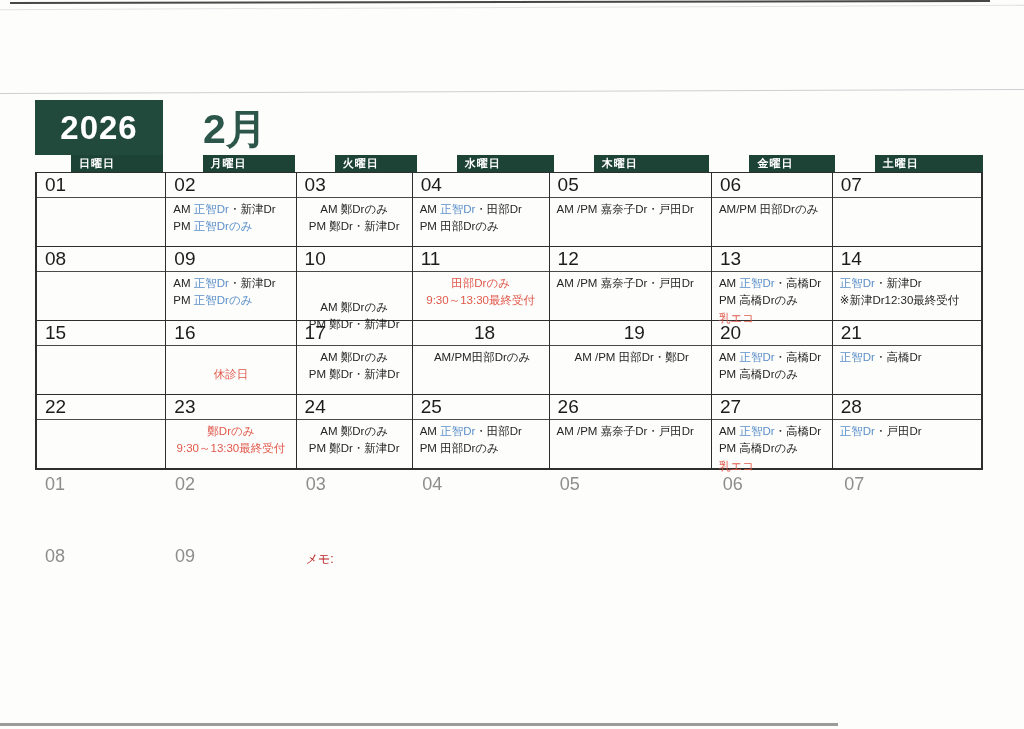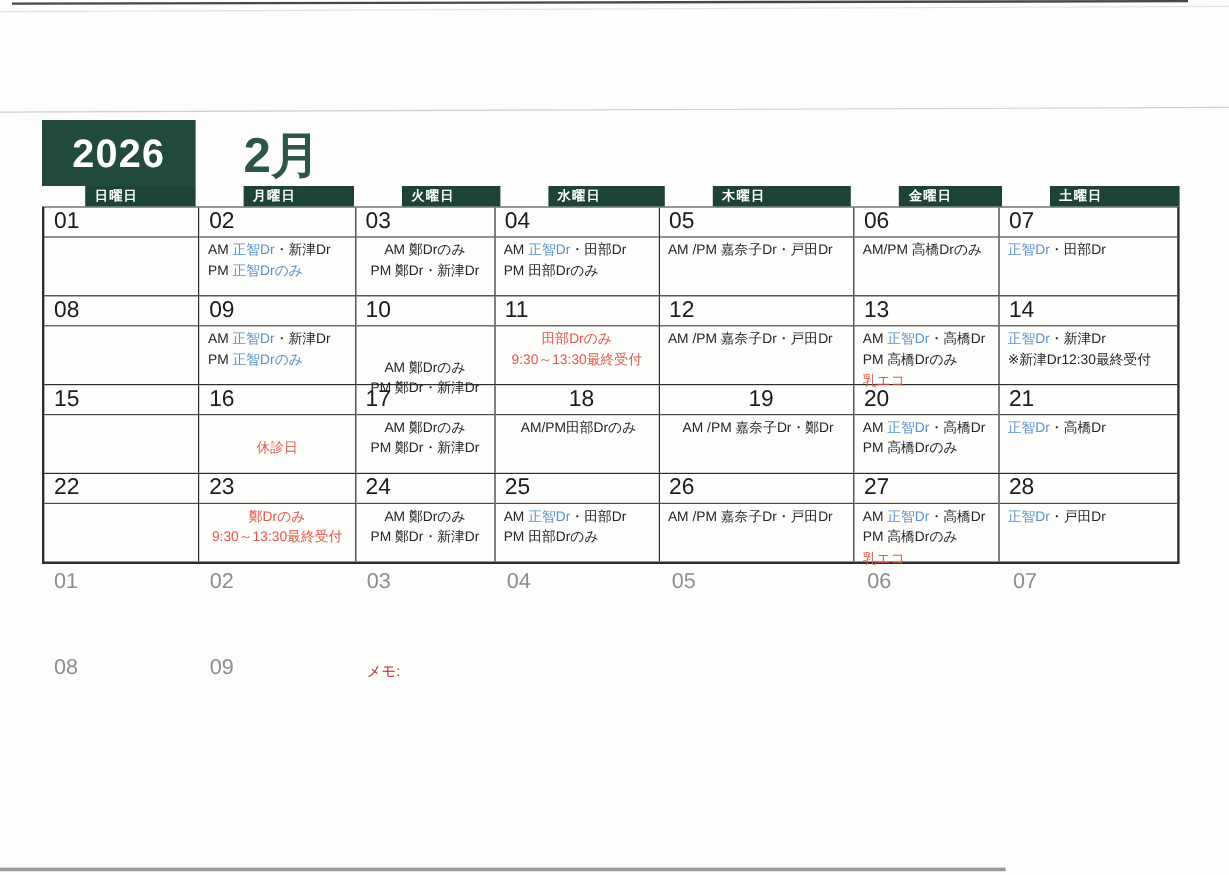--- a/index.html
+++ b/index.html
@@ -125,28 +125,25 @@
         </div>
         <div class="day-cell" style="width: 17.2%;">
           <div class="date-num">05</div>
           <div class="cell-body">
             <div class="cell-line"><span class="seg-k">AM /PM 嘉奈子Dr・戸田Dr</span></div>
           </div>
         </div>
         <div class="day-cell" style="width: 12.8%;">
           <div class="date-num">06</div>
           <div class="cell-body">
-            <div class="cell-line"><span class="seg-k">AM/PM  高橋Drのみ</span></div>
+            <div class="cell-line"><span class="seg-k">AM/PM  田部Drのみ</span></div>
           </div>
         </div>
         <div class="day-cell" style="width: 15.7%;">
           <div class="date-num">07</div>
-          <div class="cell-body">
-            <div class="cell-line"><span class="seg-b">正智Dr</span><span class="seg-k">・田部Dr</span></div>
-          </div>
         </div>
       </div>
       <div class="week-row">
         <div class="day-cell" style="width: 13.7%;">
           <div class="date-num">08</div>
           <div class="cell-body"></div>
         </div>
         <div class="day-cell" style="width: 13.8%;">
           <div class="date-num">09</div>
           <div class="cell-body">
@@ -211,21 +208,21 @@
         </div>
         <div class="day-cell" style="width: 14.5%; text-align: center;">
           <div class="date-num">18</div>
           <div class="cell-body">
             <div class="cell-line"><span class="seg-k">AM/PM田部Drのみ</span></div>
           </div>
         </div>
         <div class="day-cell" style="width: 17.2%; text-align: center;">
           <div class="date-num">19</div>
           <div class="cell-body">
-            <div class="cell-line"><span class="seg-k">AM /PM 嘉奈子Dr・鄭Dr</span></div>
+            <div class="cell-line"><span class="seg-k">AM /PM 田部Dr・鄭Dr</span></div>
           </div>
         </div>
         <div class="day-cell" style="width: 12.8%;">
           <div class="date-num">20</div>
           <div class="cell-body">
             <div class="cell-line"><span class="seg-k">AM </span><span class="seg-b">正智Dr</span><span class="seg-k">・高橋Dr</span></div>
             <div class="cell-line"><span class="seg-k">PM 高橋Drのみ</span></div>
           </div>
         </div>
         <div class="day-cell" style="width: 15.7%;">

